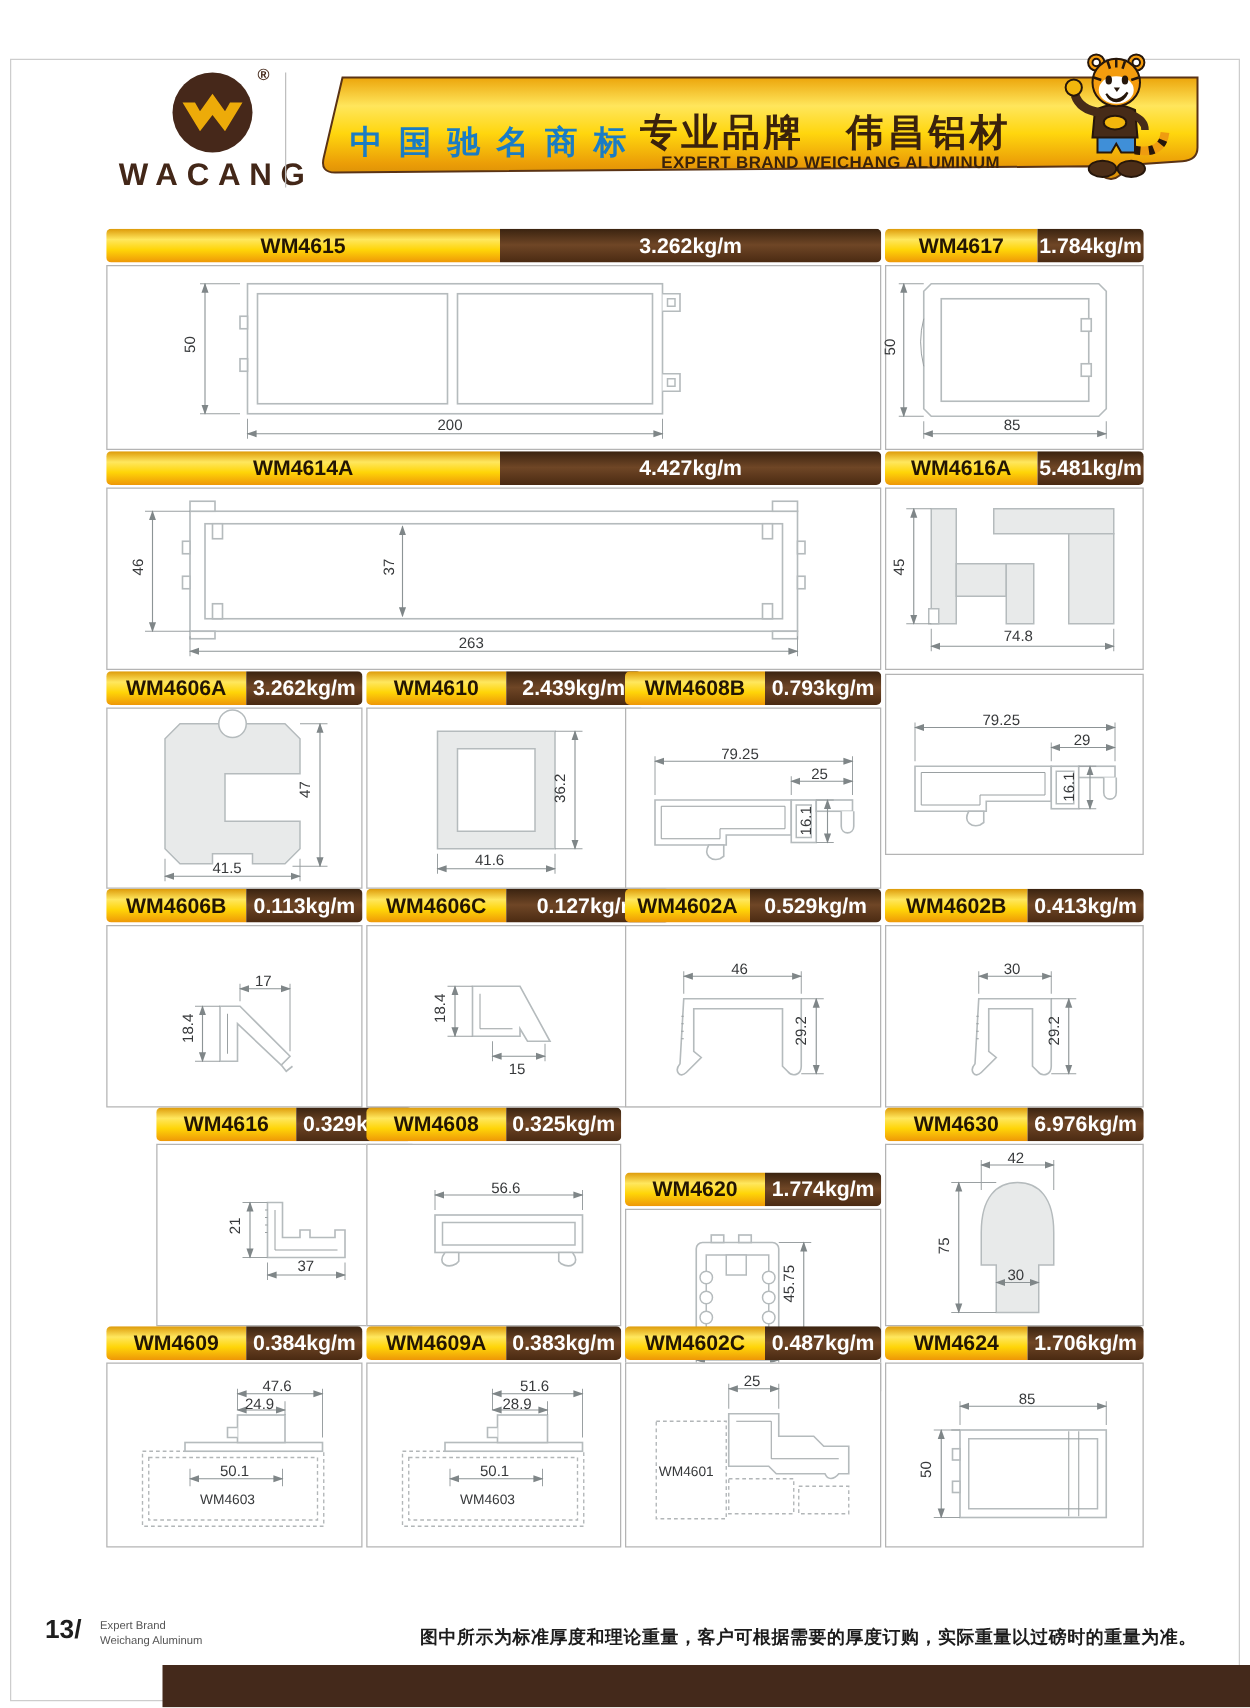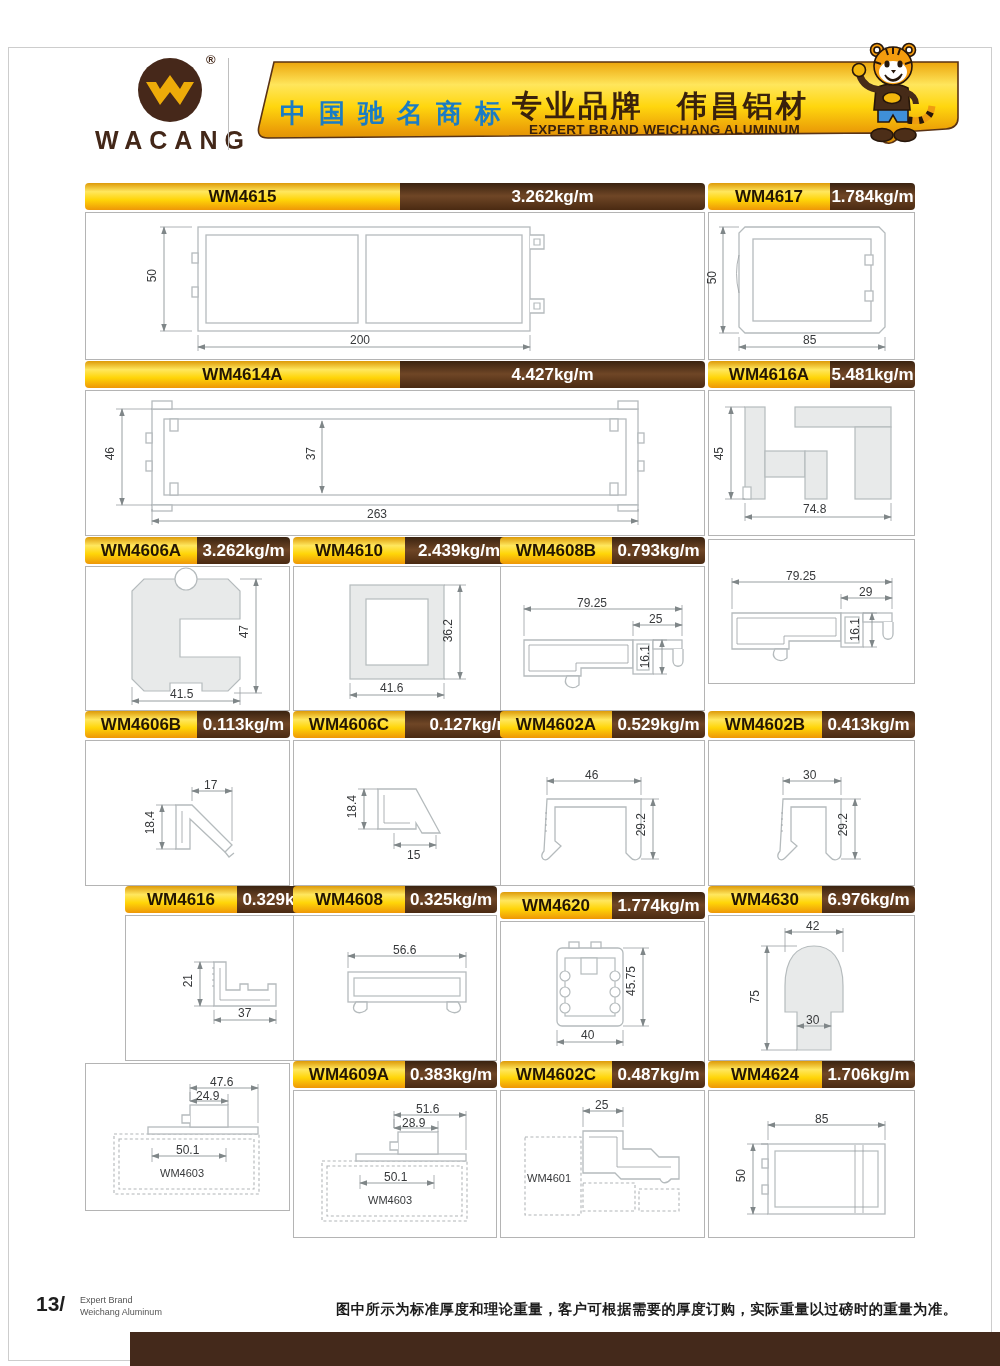--- a/index.html
+++ b/index.html
@@ -328,21 +328,21 @@
         <path class="xl" d="M100,92 V108 M142,94 V108"></path>
         <line class="dl" x1="100" y1="104" x2="142" y2="104" marker-start="url(#ar)" marker-end="url(#ar)"></line>
       </svg>
       <span class="dim v" style="left:52px;top:54px">18.4</span>
       <span class="dim" style="left:113px;top:108px">15</span>
     </div>
   </div>
 
   <div class="cell" style="left:500px;top:711px;width:205px;">
     <div class="bar">
-      <div class="gold" style="width:112px">WM4602A</div>
+      <div class="gold" style="width:100px">WM4602A</div>
       <div class="brn">0.529kg/m</div>
     </div>
     <div class="body" style="height:144px">
       <svg width="203" height="142">
         <path class="pf" d="M46,58 H140 V112 C140,119 133,121 129,116 L125,112 V66 H54 V100 L60,105 L48,117 C43,122 38,116 43,110 Z"></path>
         <path class="xl" d="M44,72 h2 M44,78 h2 M44,84 h2 M44,90 h2"></path>
         <path class="xl" d="M46,54 V36 M140,54 V36"></path>
         <line class="dl" x1="46" y1="40" x2="140" y2="40" marker-start="url(#ar)" marker-end="url(#ar)"></line>
         <path class="xl" d="M140,58 H158 M140,118 H158"></path>
         <line class="dl" x1="152" y1="58" x2="152" y2="118" marker-start="url(#ar)" marker-end="url(#ar)"></line>
@@ -402,21 +402,21 @@
         <rect class="wt" x="60" y="62" width="106" height="18"></rect>
         <path class="pf" d="M62,86 c-7,9 2,13 9,9 l2,-2 v-7 z"></path>
         <path class="pf" d="M164,86 c7,9 -2,13 -9,9 l-2,-2 v-7 z"></path>
         <path class="xl" d="M54,52 V36 M172,52 V36"></path>
         <line class="dl" x1="54" y1="40" x2="172" y2="40" marker-start="url(#ar)" marker-end="url(#ar)"></line>
       </svg>
       <span class="dim" style="left:99px;top:28px">56.6</span>
     </div>
   </div>
 
-  <div class="cell" style="left:500px;top:892px;width:205px;">
+  <div class="cell" style="left:500px;top:938px;width:205px;">
     <div class="bar">
       <div class="gold" style="width:112px">WM4620</div>
       <div class="brn">1.774kg/m</div>
     </div>
     <div class="body" style="height:144px">
       <svg width="203" height="142">
         <rect class="pf" x="56" y="26" width="66" height="78" rx="5"></rect>
         <rect class="pf" x="68" y="20" width="10" height="6"></rect>
         <rect class="pf" x="90" y="20" width="10" height="6"></rect>
         <rect class="wt" x="64" y="36" width="50" height="58"></rect>
@@ -451,20 +451,24 @@
         <line class="dl" x1="58" y1="30" x2="58" y2="134" marker-start="url(#ar)" marker-end="url(#ar)"></line>
         <line class="dl" x1="88" y1="110" x2="122" y2="110" marker-start="url(#ar)" marker-end="url(#ar)"></line>
       </svg>
       <span class="dim" style="left:97px;top:4px">42</span>
       <span class="dim v" style="left:40px;top:74px">75</span>
       <span class="dim" style="left:97px;top:98px">30</span>
     </div>
   </div>
 
   <div class="cell" style="left:85px;top:1061px;width:205px;">
+    <div class="bar">
+      <div class="gold" style="width:112px">WM4609</div>
+      <div class="brn">0.384kg/m</div>
+    </div>
     <div class="body" style="height:146px">
       <svg width="203" height="144">
         <rect class="dsh" x="28" y="70" width="145" height="60"></rect>
         <rect class="dsh" x="33" y="75" width="135" height="50"></rect>
         <rect class="pf" x="62" y="63" width="110" height="7"></rect>
         <rect class="pf" x="104" y="41" width="38" height="22"></rect>
         <path class="pf" d="M104,51 h-8 v8 h8"></path>
         <path class="xl" d="M104,37 V20 M172,59 V20 M104,37 V28 M142,41 V30"></path>
         <line class="dl" x1="104" y1="24" x2="172" y2="24" marker-start="url(#ar)" marker-end="url(#ar)"></line>
         <line class="dl" x1="104" y1="37" x2="142" y2="37" marker-start="url(#ar)" marker-end="url(#ar)"></line>

